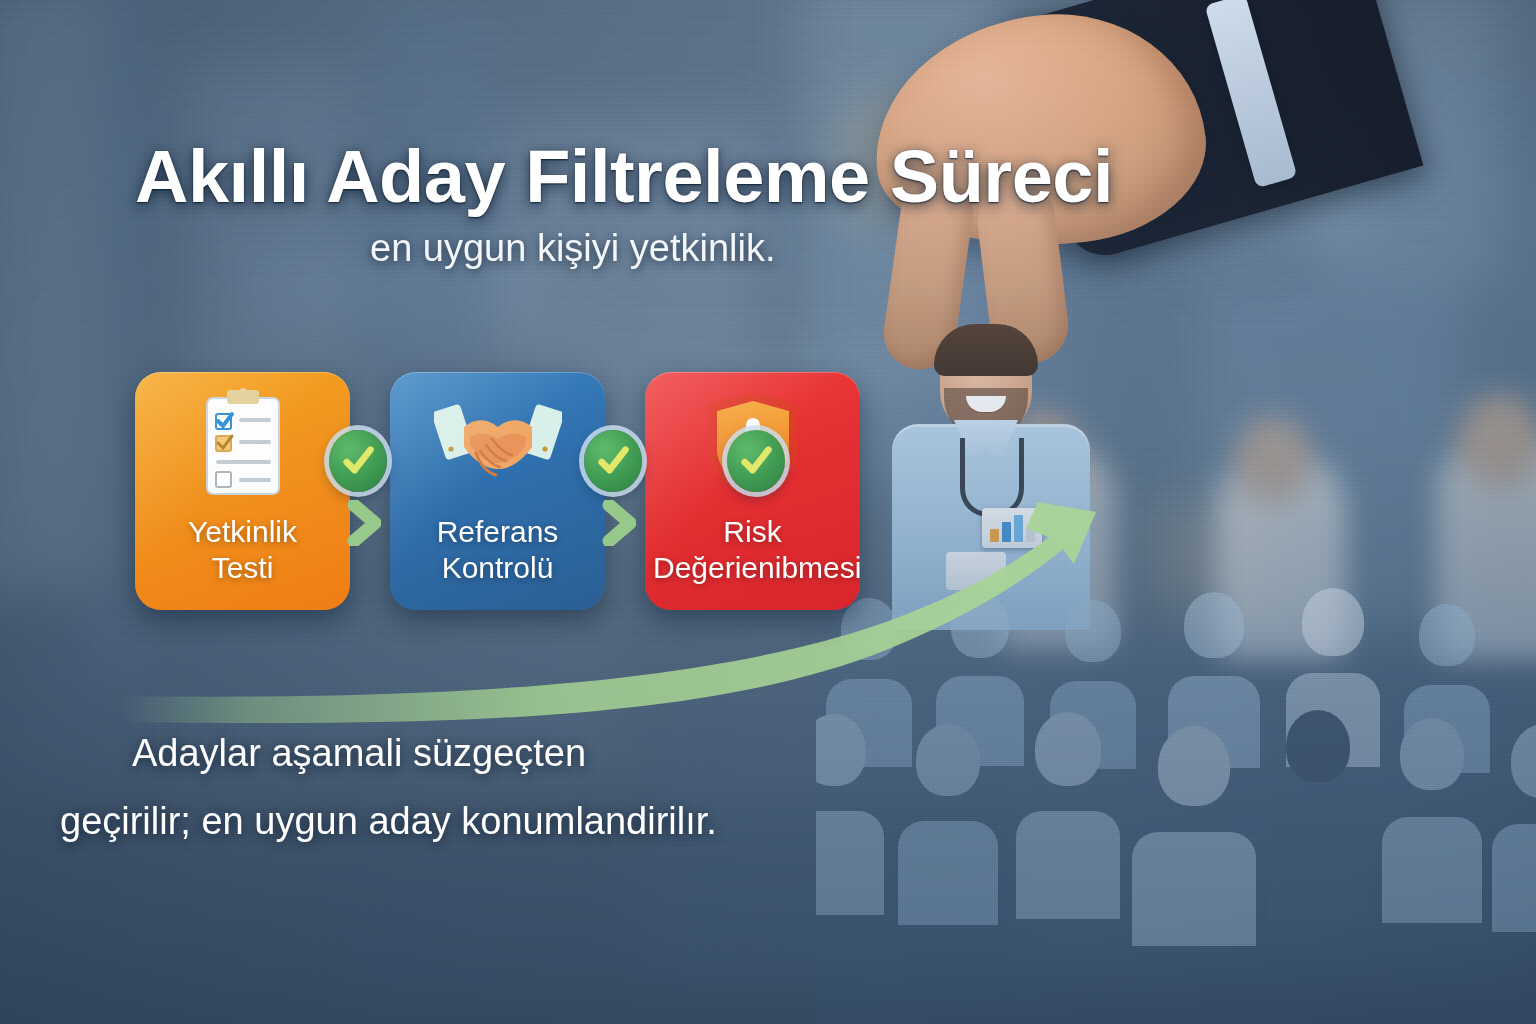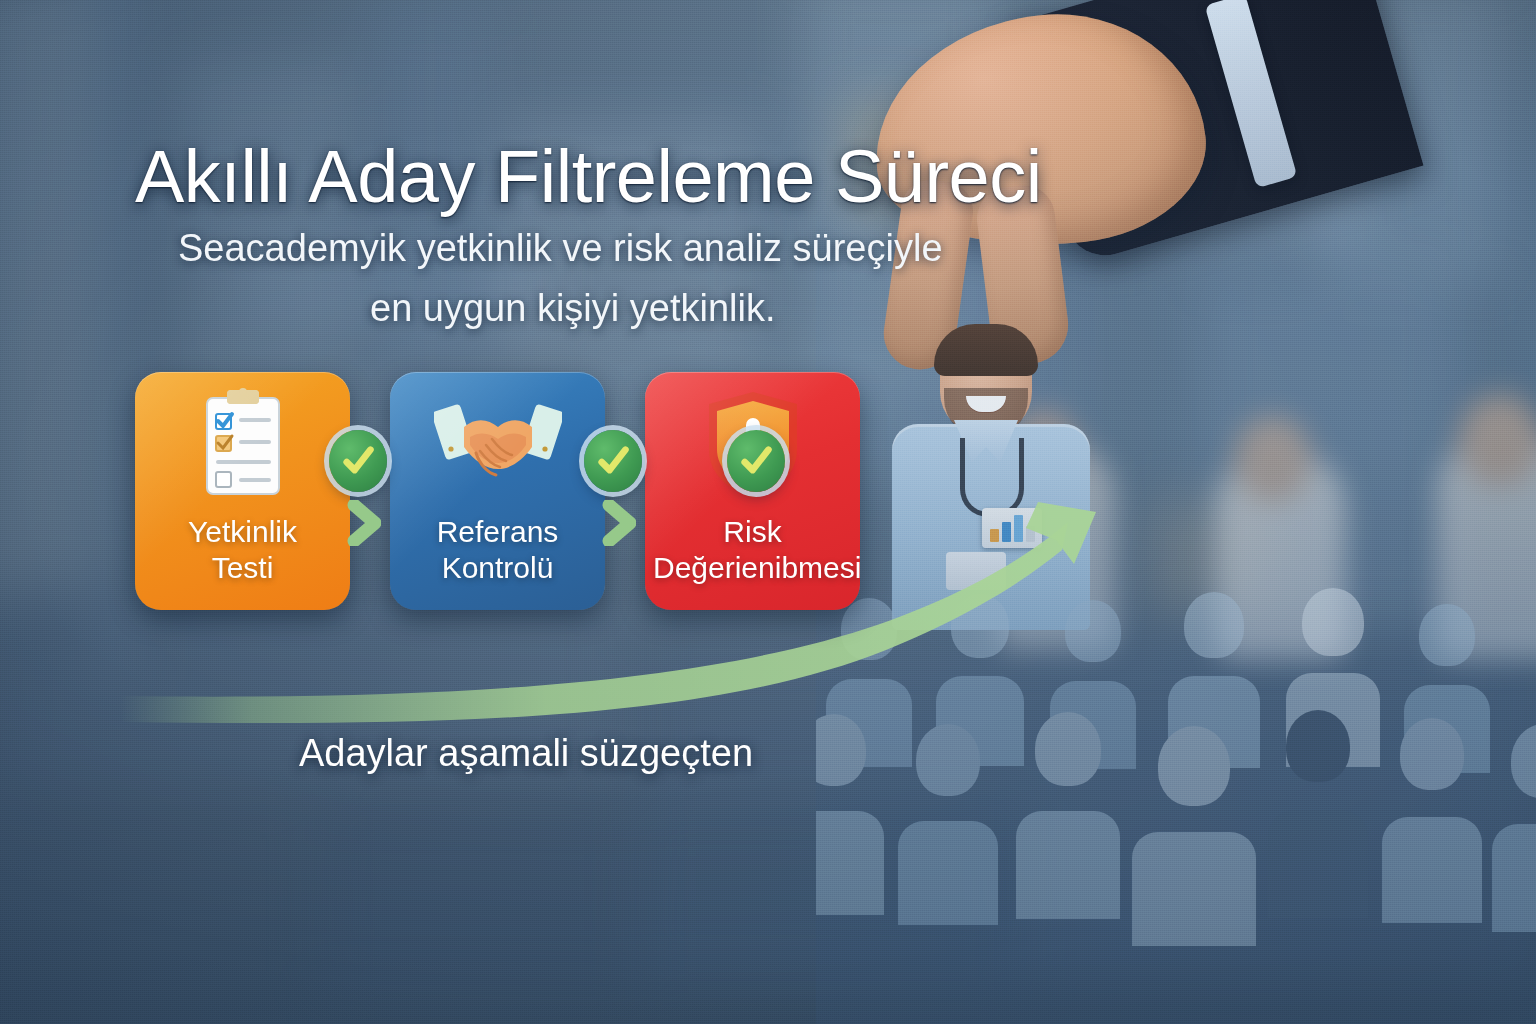--- a/index.html
+++ b/index.html
@@ -34,37 +34,36 @@
     background:radial-gradient(120% 95% at 40% 45%,rgba(255,255,255,.10) 0%,rgba(20,40,62,0) 55%,rgba(16,33,52,.45) 100%);
   }
   .bg-leftwash{
     position:absolute;left:0;top:0;width:58%;height:100%;
     background:linear-gradient(90deg,rgba(48,70,95,.55) 0%,rgba(48,70,95,.25) 45%,rgba(48,70,95,0) 100%);
   }
 
   
   .title{
     position:absolute;left:135px;top:84px;
-    font-size:74px;font-weight:400;color:#ffffff;letter-spacing:-.5px;
+    font-size:74px;font-weight:700;color:#ffffff;letter-spacing:-.5px;
     text-shadow:0 3px 14px rgba(10,25,45,.75),0 1px 2px rgba(10,25,45,.9);
     white-space:nowrap;
     text-align:right;
   }
   .subtitle{
     position:absolute;left:178px;top:218px;width:820px;
     font-size:38px;font-weight:400;color:#f2f6fa;line-height:1.58;
     text-shadow:0 2px 10px rgba(10,25,45,.75);
   }
   .subtitle .l2{display:block;margin-left:192px;}
 
   .caption{
     position:absolute;left:60px;top:720px;width:860px;
     font-size:38px;font-weight:400;color:#ffffff;line-height:1.78;
     text-shadow:0 2px 11px rgba(10,25,45,.8);
-    text-align:center;
   }
   .caption .c1{display:block;margin-left:72px;}
   .caption .c2{display:block;}
 
   
   .steps{position:absolute;left:135px;top:372px;width:725px;height:238px;}
   .card{
     position:absolute;top:0;width:215px;height:238px;border-radius:26px;
     box-shadow:0 10px 26px rgba(8,24,44,.42),inset 0 1px 0 rgba(255,255,255,.25);
     overflow:hidden;
@@ -330,21 +329,20 @@
       </linearGradient>
     </defs>
     <path d="M120,196 C430,200 700,186 880,124 C970,92 1028,56 1068,22
              L1062,50 C1020,84 968,116 886,150 C706,222 432,226 122,222 Z" fill="url(#sweepGrad)"></path>
     <path d="M1038,2 L1096,12 L1074,64 L1056,40 L1026,28 Z" fill="#a9d497" opacity=".95"></path>
   </svg>
 
   <h1 class="title">Akıllı Aday Filtreleme Süreci</h1>
 
   <div class="subtitle">
-    <span class="l1">Seacademyik yetkinlik ve risk analiz süreçiyle</span>
     <span class="l2">en uygun kişiyi yetkinlik.</span>
   </div>
 
   <div class="steps">
 
     <div class="card c1">
       <div class="card-icon">
         <svg width="112" height="118" viewBox="0 0 112 118">
           <rect x="20" y="12" width="72" height="96" rx="6" fill="#fdfdfd" stroke="#c9d3da" stroke-width="2"></rect>
           <rect x="40" y="4" width="32" height="14" rx="4" fill="#e3cf9b" stroke="#c8b versus"></rect>
@@ -430,15 +428,16 @@
     <svg class="chev v1" viewBox="0 0 34 46">
       <path d="M7,5 L28,23 L7,41" stroke="#96c98a" stroke-width="13" fill="none" stroke-linecap="round" stroke-linejoin="round"></path>
     </svg>
     <svg class="chev v2" viewBox="0 0 34 46">
       <path d="M7,5 L28,23 L7,41" stroke="#96c98a" stroke-width="13" fill="none" stroke-linecap="round" stroke-linejoin="round"></path>
     </svg>
   </div>
 
   <div class="caption">
     <span class="c1">Adaylar aşamali süzgeçten</span>
+    <span class="c2">geçirilir; en uygun aday konumlandirilır.</span>
   </div>
 
 </div>
 
 </body></html>

